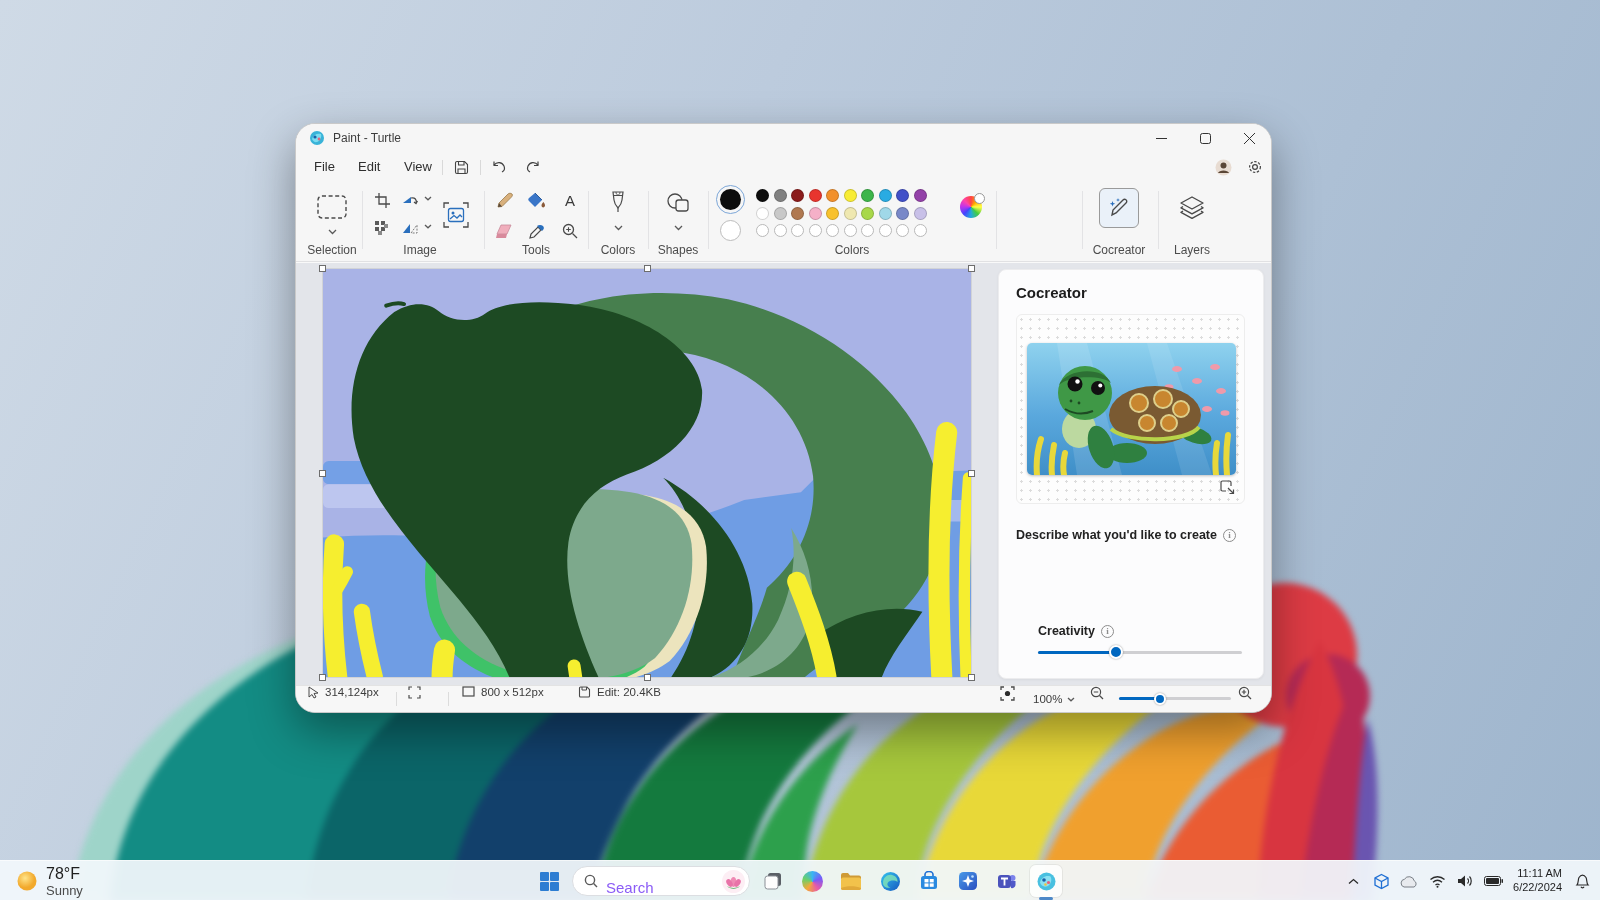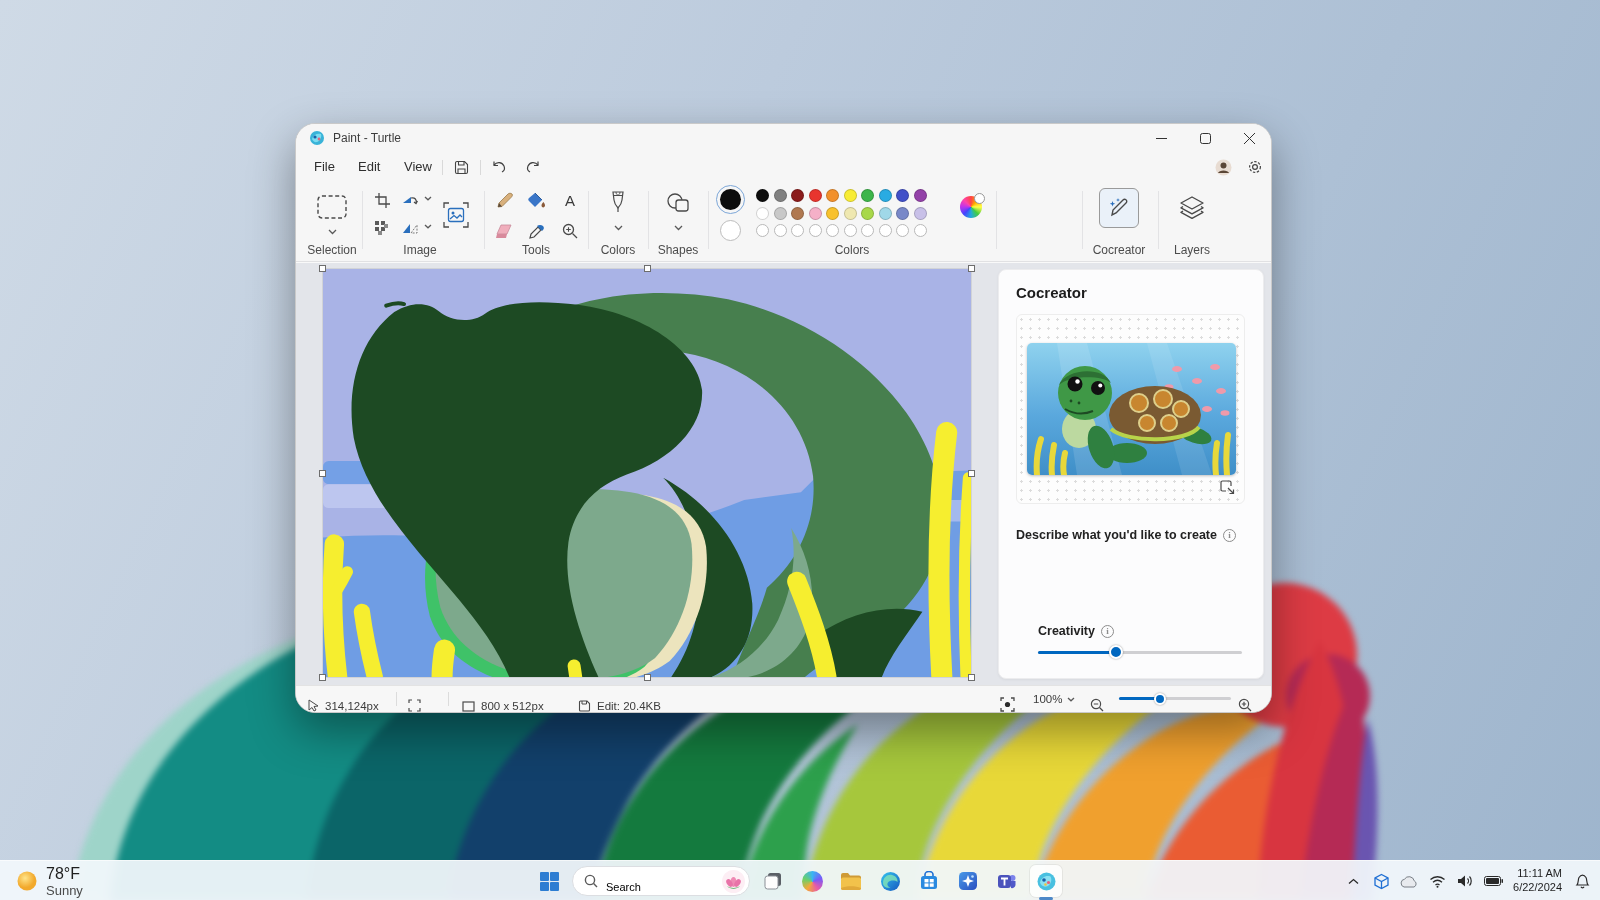--- a/index.html
+++ b/index.html
@@ -85,21 +85,21 @@
     background:#cfcfd2; border-radius:2px; }
   .slider .fill { position:absolute; left:0; top:6px; height:3px; width:var(--p);
     background:#0067c0; border-radius:2px; }
   .slider .thumb { position:absolute; top:0; left:calc(var(--p) - 7px); width:14px; height:14px;
     background:#0067c0; border:2px solid #fff; border-radius:50%;
     box-shadow:0 0 2px rgba(0,0,0,.4); }
   .cre-slider { left:39px; top:375px; width:204px; }
 
   .statusbar { position:absolute; left:0; right:0; bottom:0; height:27px; background:#f7f7f7;
     border-top:1px solid #e3e3e3; font-size:11.5px; color:#3c3c3c; }
-  .sb { position:absolute; top:0; height:26px; display:flex; align-items:flex-end; gap:6px; }
+  .sb { position:absolute; top:0; height:26px; display:flex; align-items:flex-start; gap:6px; }
   .sbsep { position:absolute; top:6px; width:1px; height:14px; background:#dcdcdc; }
   .zoombox { display:flex; align-items:center; gap:5px; padding:3px 7px; border-radius:4px; }
   .zoom-slider { left:823px; top:6px; width:112px; }
   .zoom-slider .thumb { width:12px; height:12px; top:1px; left:calc(var(--p) - 6px); }
   .zoom-slider .track,.zoom-slider .fill { top:5px; }
 
   
   .taskbar { position:absolute; left:0; right:0; bottom:0; height:40px;
     background:rgba(241,246,251,.94); border-top:1px solid rgba(255,255,255,.6);
     backdrop-filter:blur(4px); }
@@ -109,21 +109,21 @@
   .weather .c { font-size:13px; color:#4a4a4a; }
   .centerbar { position:absolute; left:533px; top:4px; height:32px; display:flex;
     align-items:center; gap:7px; }
   .tico { width:32px; height:32px; display:flex; align-items:center; justify-content:center;
     border-radius:6px; position:relative; }
   .tico.active { background:rgba(255,255,255,.85); box-shadow:0 0 0 1px rgba(0,0,0,.06); }
   .tico.active::after { content:""; position:absolute; bottom:-3px; left:9px; width:14px;
     height:3px; border-radius:2px; background:#4d88c8; }
   .searchpill { width:178px; height:30px; background:#fff; border:1px solid #dcdee2;
     border-radius:16px; display:flex; align-items:center; padding:0 4px 0 11px; gap:8px; }
-  .searchpill .ph { flex:1; font-size:11px; color:#000000;margin-top:12px; }
+  .searchpill .ph { flex:1; font-size:15px; color:#8b5cf6;margin-top:12px; }
   .lotus { width:23px; height:23px; border-radius:50%; background:#fdeef4;
     display:flex; align-items:center; justify-content:center; overflow:hidden; }
   .tray { position:absolute; right:6px; top:3px; height:34px; display:flex;
     align-items:center; gap:4px; }
   .trico { height:30px; min-width:24px; display:flex; align-items:center;
     justify-content:center; border-radius:5px; padding:0 2px; }
   .clock { text-align:right; font-size:11px; color:#1f1f1f; line-height:1.25; padding:0 4px; }
 </style>
 </head>
 <body>

